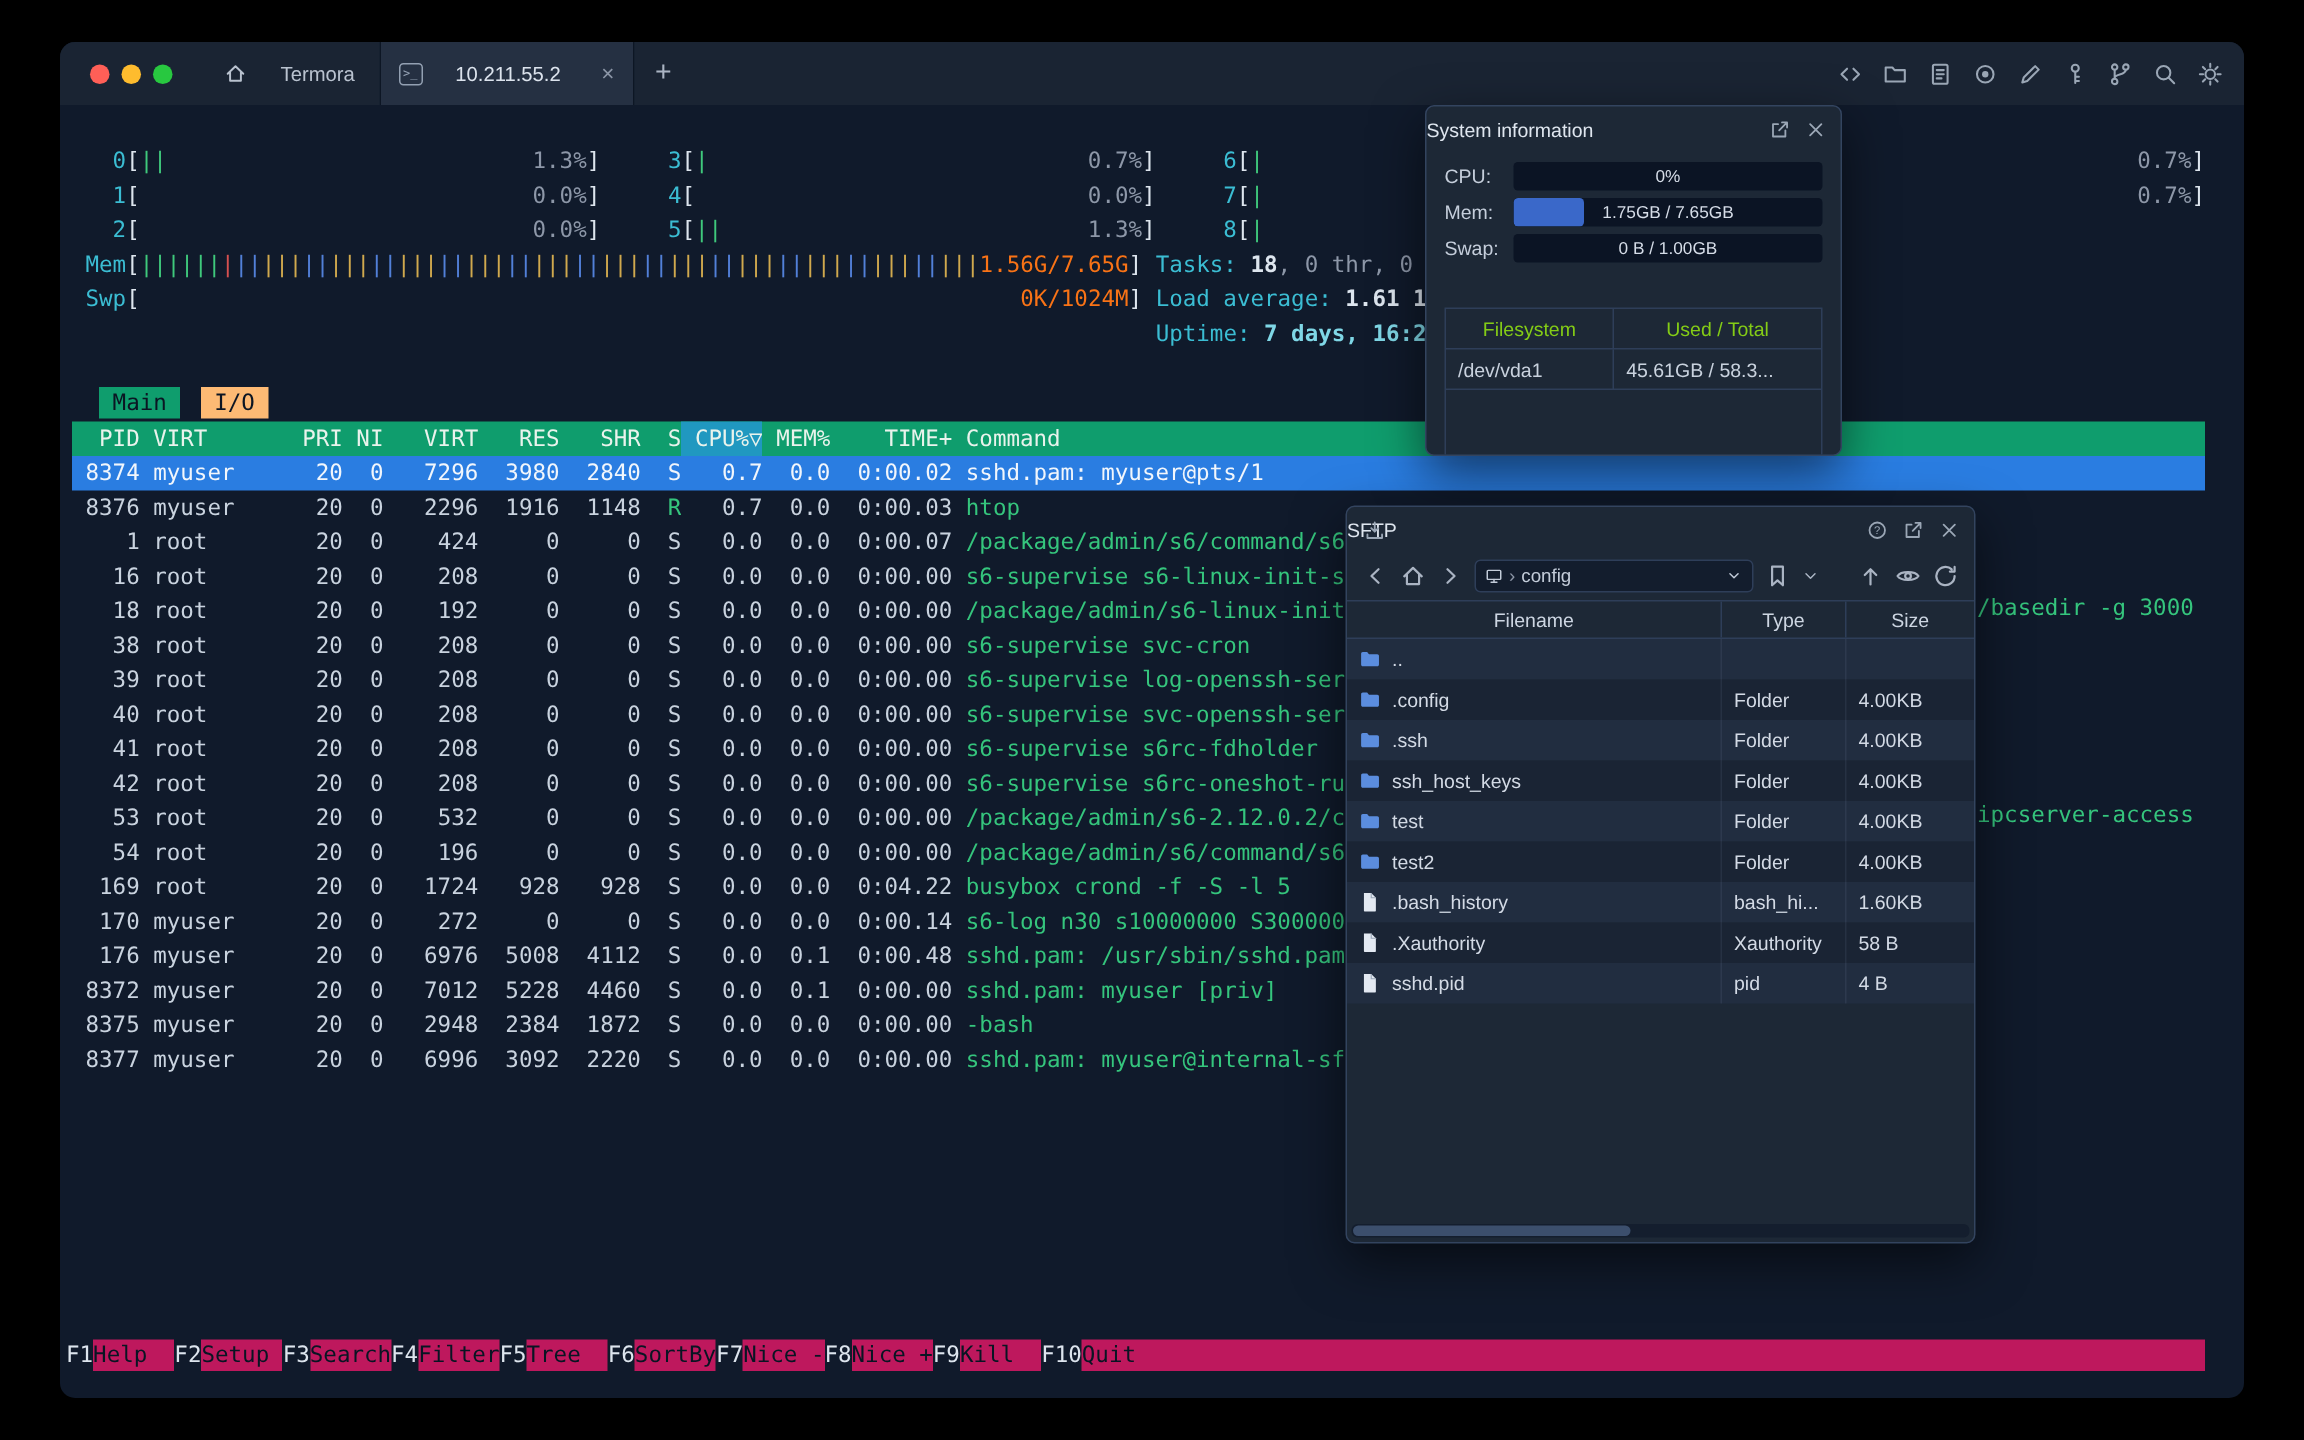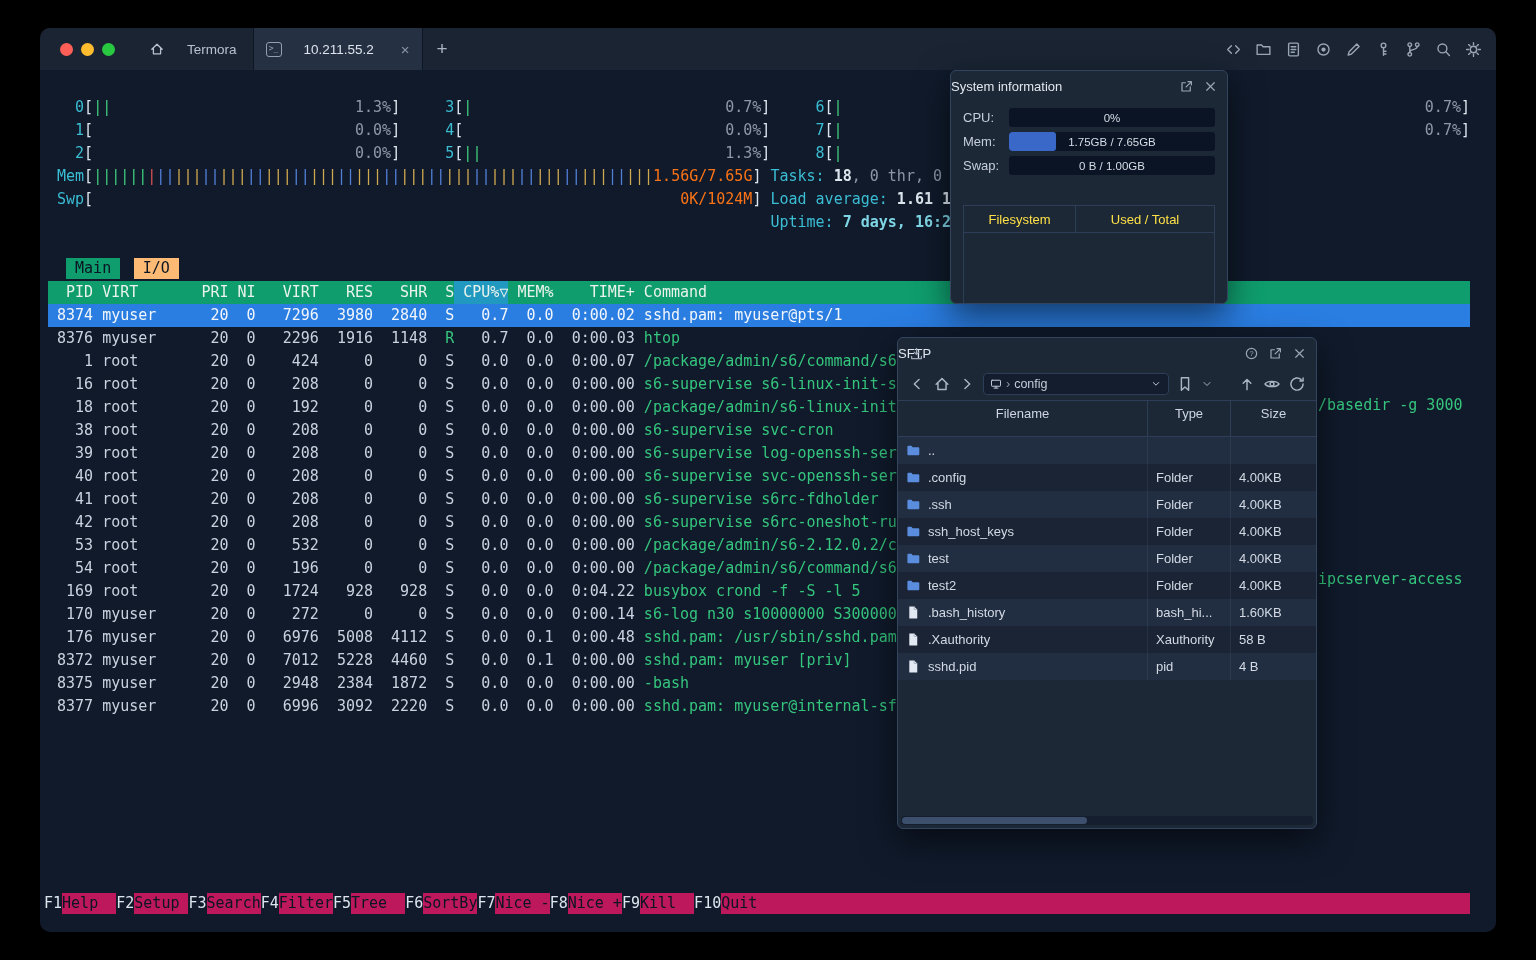--- a/index.html
+++ b/index.html
@@ -48,21 +48,21 @@
 .phead .cpu{background:#2098c0}
 .phead .user,.phead .cmd{text-align:left}
 .prow{display:flex;height:23px}
 .prow.sel{background:#2a7de1}
 .prow.sel span{color:#f1f6fc}
 .c{display:inline-block;text-align:right;overflow:hidden}
 .pid{width:5ch}.sp{width:1ch}.user{width:10ch;text-align:left}.pri{width:4ch}.ni{width:3ch}.virt{width:7ch}.res{width:6ch}.shr{width:6ch}.st{width:3ch}.cpu{width:6ch}.memc{width:5ch}.timec{width:9ch}
 .cmd{flex:1;text-align:left}
 .frag{position:absolute;color:#35c57d}
 .frag1{left:1278px;top:324px}
-.frag2{left:1278px;top:498px}
+.frag2{left:1278px;top:462px}
 .fbar{position:absolute;left:4px;right:26px;bottom:18px;display:flex;height:21px;line-height:21px}
 .fitem{display:flex}
 .fitem:last-child{flex:1}
 .fkey{color:#dde5ee}
 .flabel{display:inline-block;background:#be185d;color:#081523;width:6ch}
 .fitem:last-child .flabel{width:auto;flex:1}
 
 .panel{position:absolute;background:#1d2836;border:1px solid #33445f;border-radius:6px;box-shadow:0 12px 34px rgba(0,0,0,.55);font-size:13px;color:#c9d2de;overflow:hidden}
 .sysinfo{left:910px;top:42px;width:278px;height:234px;z-index:30}
 .sftp{left:857px;top:309px;width:420px;height:492px;z-index:40}
@@ -72,35 +72,35 @@
 .pico{width:15px;height:15px;display:inline-flex}
 .sys-body{padding:2px 12px 16px}
 .sysrow{display:flex;align-items:center;margin:5px 0}
 .syslabel{width:46px;color:#c5cedb}
 .sysbar{flex:1;height:19px;background:#0b1424;border-radius:3px;position:relative;overflow:hidden}
 .sysfill{position:absolute;left:0;top:0;bottom:0;background:#3a68c9;border-radius:3px}
 .w0{width:0}.w23{width:23%}
 .sysbartext{position:absolute;inset:0;display:flex;align-items:center;justify-content:center;font-size:11.5px;color:#d6dde8}
 .fstable{margin:9px 12px 0;border:1px solid #2e3e59;height:106px;overflow:hidden}
 .fsrow{display:grid;grid-template-columns:1fr 1.25fr;height:27px;line-height:27px}
-.fshead{border-bottom:1px solid #2e3e59;color:#fde047}
+.fshead{border-bottom:1px solid #2e3e59;color:#84cc16}
 .fshead span{text-align:center}
 .fshead span+span{border-left:1px solid #2e3e59}
 .fsdata{border-bottom:1px solid #2e3e59}
 .fsdata span{padding-left:8px}
 .fsdata span+span{border-left:1px solid #2e3e59}
 
 .sftp-toolbar{height:32px;display:flex;align-items:center;gap:7px;padding:0 10px;color:#aab4c3}
 .tbtn{width:18px;height:18px;display:inline-flex;flex:none}
 .tbtn.small{width:12px;height:12px}
 .pathbox{width:186px;height:22px;background:#131d2d;border:1px solid #2e3e59;border-radius:4px;display:flex;align-items:center;gap:4px;padding:0 6px;color:#c3ccd9;font-size:12.5px}
 .pathbox .chev{margin-left:auto;width:12px;height:12px;display:inline-flex}
 .crumb-sep{color:#8d97a8}
 .spacer{flex:1}
-.sftp-head{display:flex;height:37px;line-height:26px;border-top:1px solid #2e3e59;border-bottom:1px solid #2e3e59;color:#cdd6e2}
+.sftp-head{display:flex;height:26px;line-height:26px;border-top:1px solid #2e3e59;border-bottom:1px solid #2e3e59;color:#cdd6e2}
 .fh{text-align:center;border-right:1px solid #2e3e59}
 .fh:last-child{border-right:none}
 .col-name{width:250px;flex:none}.col-type{width:83px;flex:none}.col-size{flex:1}
 .frow{display:flex;height:27px}
 .frow:nth-child(odd){background:#212d40}
 .frow:nth-child(even){background:#1a2434}
 .fc{display:flex;align-items:center;padding:0 8px;border-right:1px solid rgba(130,150,180,.12);overflow:hidden;color:#d3dae5}
 .fc:last-child{border-right:none}
 .fc .nm{margin-left:7px;white-space:pre}
 .ficon{width:15px;height:15px;display:inline-flex;flex:none}
@@ -594,20 +594,24 @@
           <div class="sysfill w0"></div>
           <span class="sysbartext">0 B / 1.00GB</span>
         </div>
       </div>
       </div>
     <div class="fstable">
       <div class="fsrow fshead">
         <span>Filesystem</span>
         <span>Used / Total</span>
       </div>
+      <div class="fsrow fsdata">
+        <span>/dev/vda1</span>
+        <span>45.61GB / 58.3...</span>
+      </div>
     </div>
   </div>
 
   <div class="panel sftp">
     <div class="ptitle">
       <span class="pt-left">
         <span class="pico">
             <svg class="ic" viewBox="0 0 16 16">
               <path d="M8 2.5v6M5.5 6.5 8 9l2.5-2.5M2.8 11v2.5h10.4V11"></path>
             </svg>

